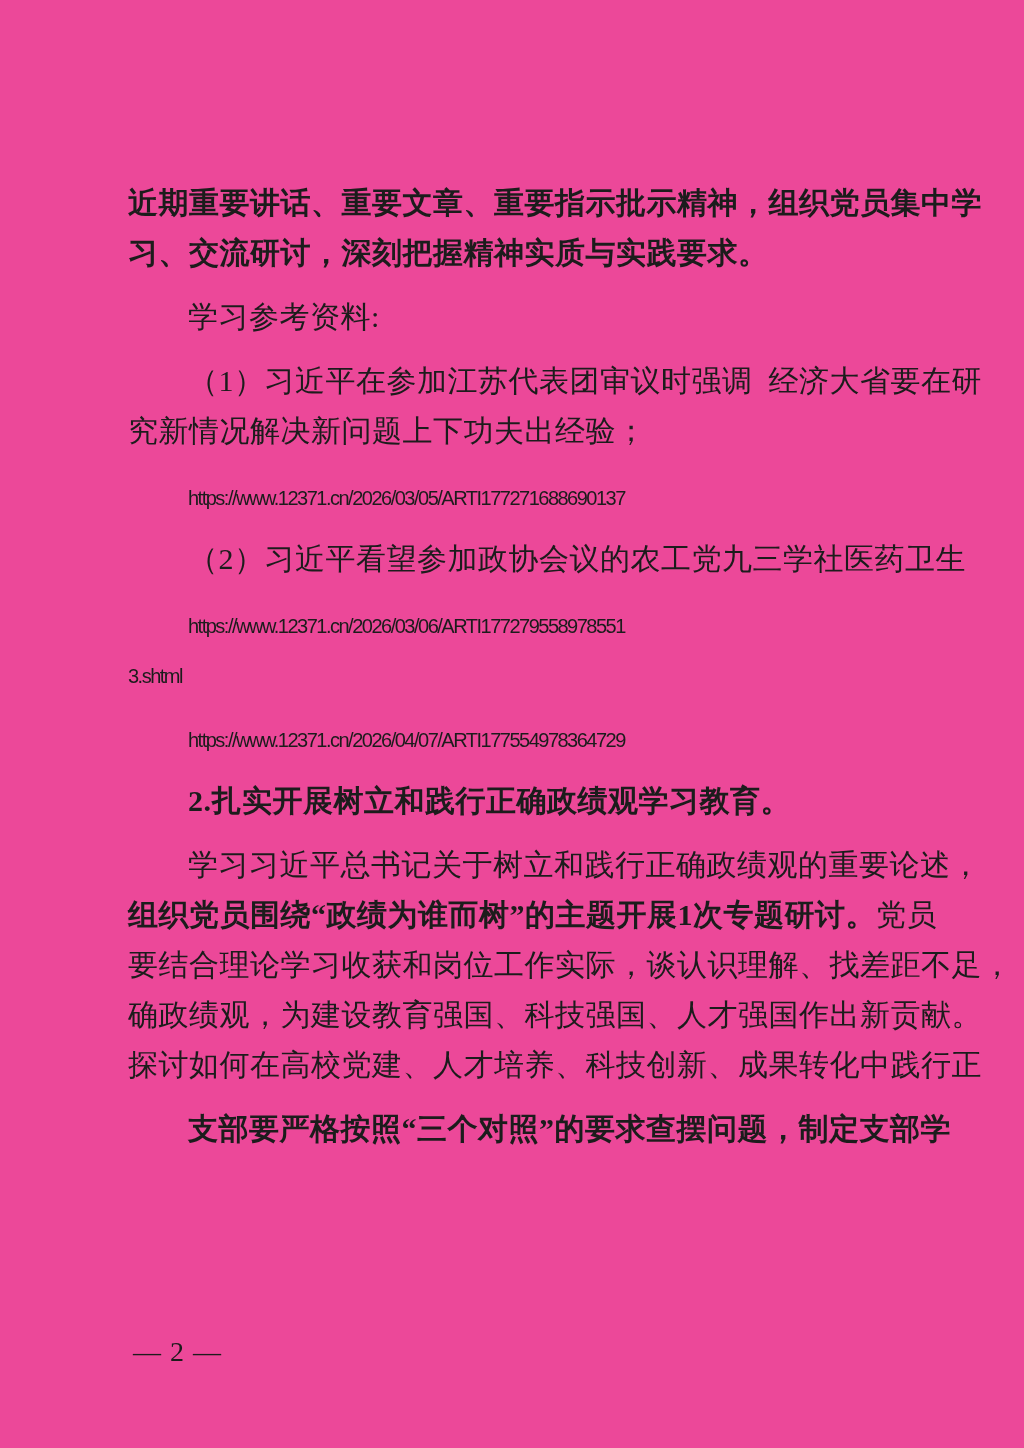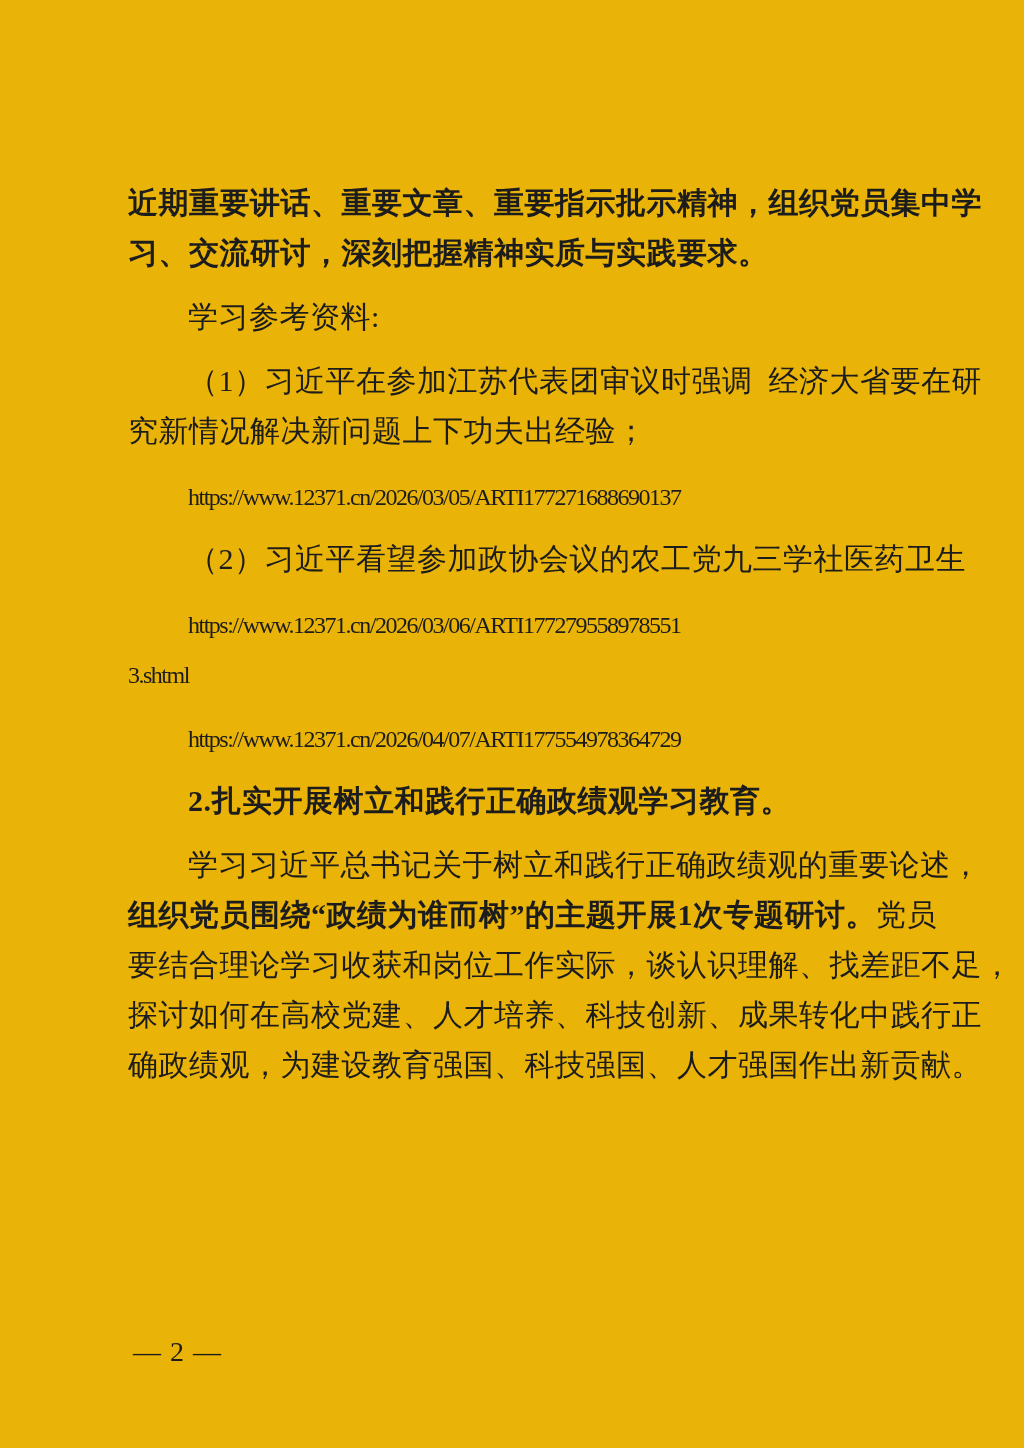--- a/index.html
+++ b/index.html
@@ -4,21 +4,21 @@
 <style>
   html, body {
     margin: 0;
     padding: 0;
     background: #ffffff;
   }
   .page {
     position: relative;
     width: 1024px;
     height: 1448px;
-    background: #eab308;
+    background: #ec4899;
     overflow: hidden;
     color: #1c1c1c;
     font-family: "Liberation Serif", serif;
   }
   .doc-body {
     position: absolute;
     left: 128px;
     top: 178px;
     width: 784px;
   }
@@ -30,22 +30,22 @@
     letter-spacing: 0.5px;
   }
   .line.indent {
     padding-left: 60px;
     margin-top: 14px;
   }
   .run.bold {
     font-weight: 700;
   }
   .run.url {
-    font-family: Liberation Serif, serif;
-    font-size: 24px;
+    font-family: Liberation Sans, sans-serif;
+    font-size: 20px;
     letter-spacing: -1.5px;
   }
   .page-footer {
     position: absolute;
     left: 133px;
     top: 1334px;
     font-size: 28px;
     line-height: 36px;
     letter-spacing: 1px;
     color: #1c1c1c;
@@ -63,17 +63,18 @@
       <div class="line"><span class="run body">究新情况解决新问题上下功夫出经验；</span></div>
       <div class="line indent"><span class="run url">https://www.12371.cn/2026/03/05/ARTI177271688690137</span></div>
       <div class="line indent"><span class="run body">（2）习近平看望参加政协会议的农工党九三学社医药卫生</span></div>
       <div class="line indent"><span class="run url">https://www.12371.cn/2026/03/06/ARTI177279558978551</span></div>
       <div class="line"><span class="run url">3.shtml</span></div>
       <div class="line indent"><span class="run url">https://www.12371.cn/2026/04/07/ARTI177554978364729</span></div>
       <div class="line indent"><span class="run bold">2.扎实开展树立和践行正确政绩观学习教育。</span></div>
       <div class="line indent"><span class="run body">学习习近平总书记关于树立和践行正确政绩观的重要论述，</span></div>
       <div class="line"><span class="run bold">组织党员围绕“政绩为谁而树”的主题开展1次专题研讨。</span><span class="run body">党员</span></div>
       <div class="line"><span class="run body">要结合理论学习收获和岗位工作实际，谈认识理解、找差距不足，</span></div>
+      <div class="line"><span class="run body">确政绩观，为建设教育强国、科技强国、人才强国作出新贡献。</span></div>
       <div class="line"><span class="run body">探讨如何在高校党建、人才培养、科技创新、成果转化中践行正</span></div>
-      <div class="line"><span class="run body">确政绩观，为建设教育强国、科技强国、人才强国作出新贡献。</span></div>
+      <div class="line indent"><span class="run bold">支部要严格按照“三个对照”的要求查摆问题，制定支部学</span></div>
     </div>
   <div class="page-footer">— 2 —</div>
 </div>
 
 </body></html>

